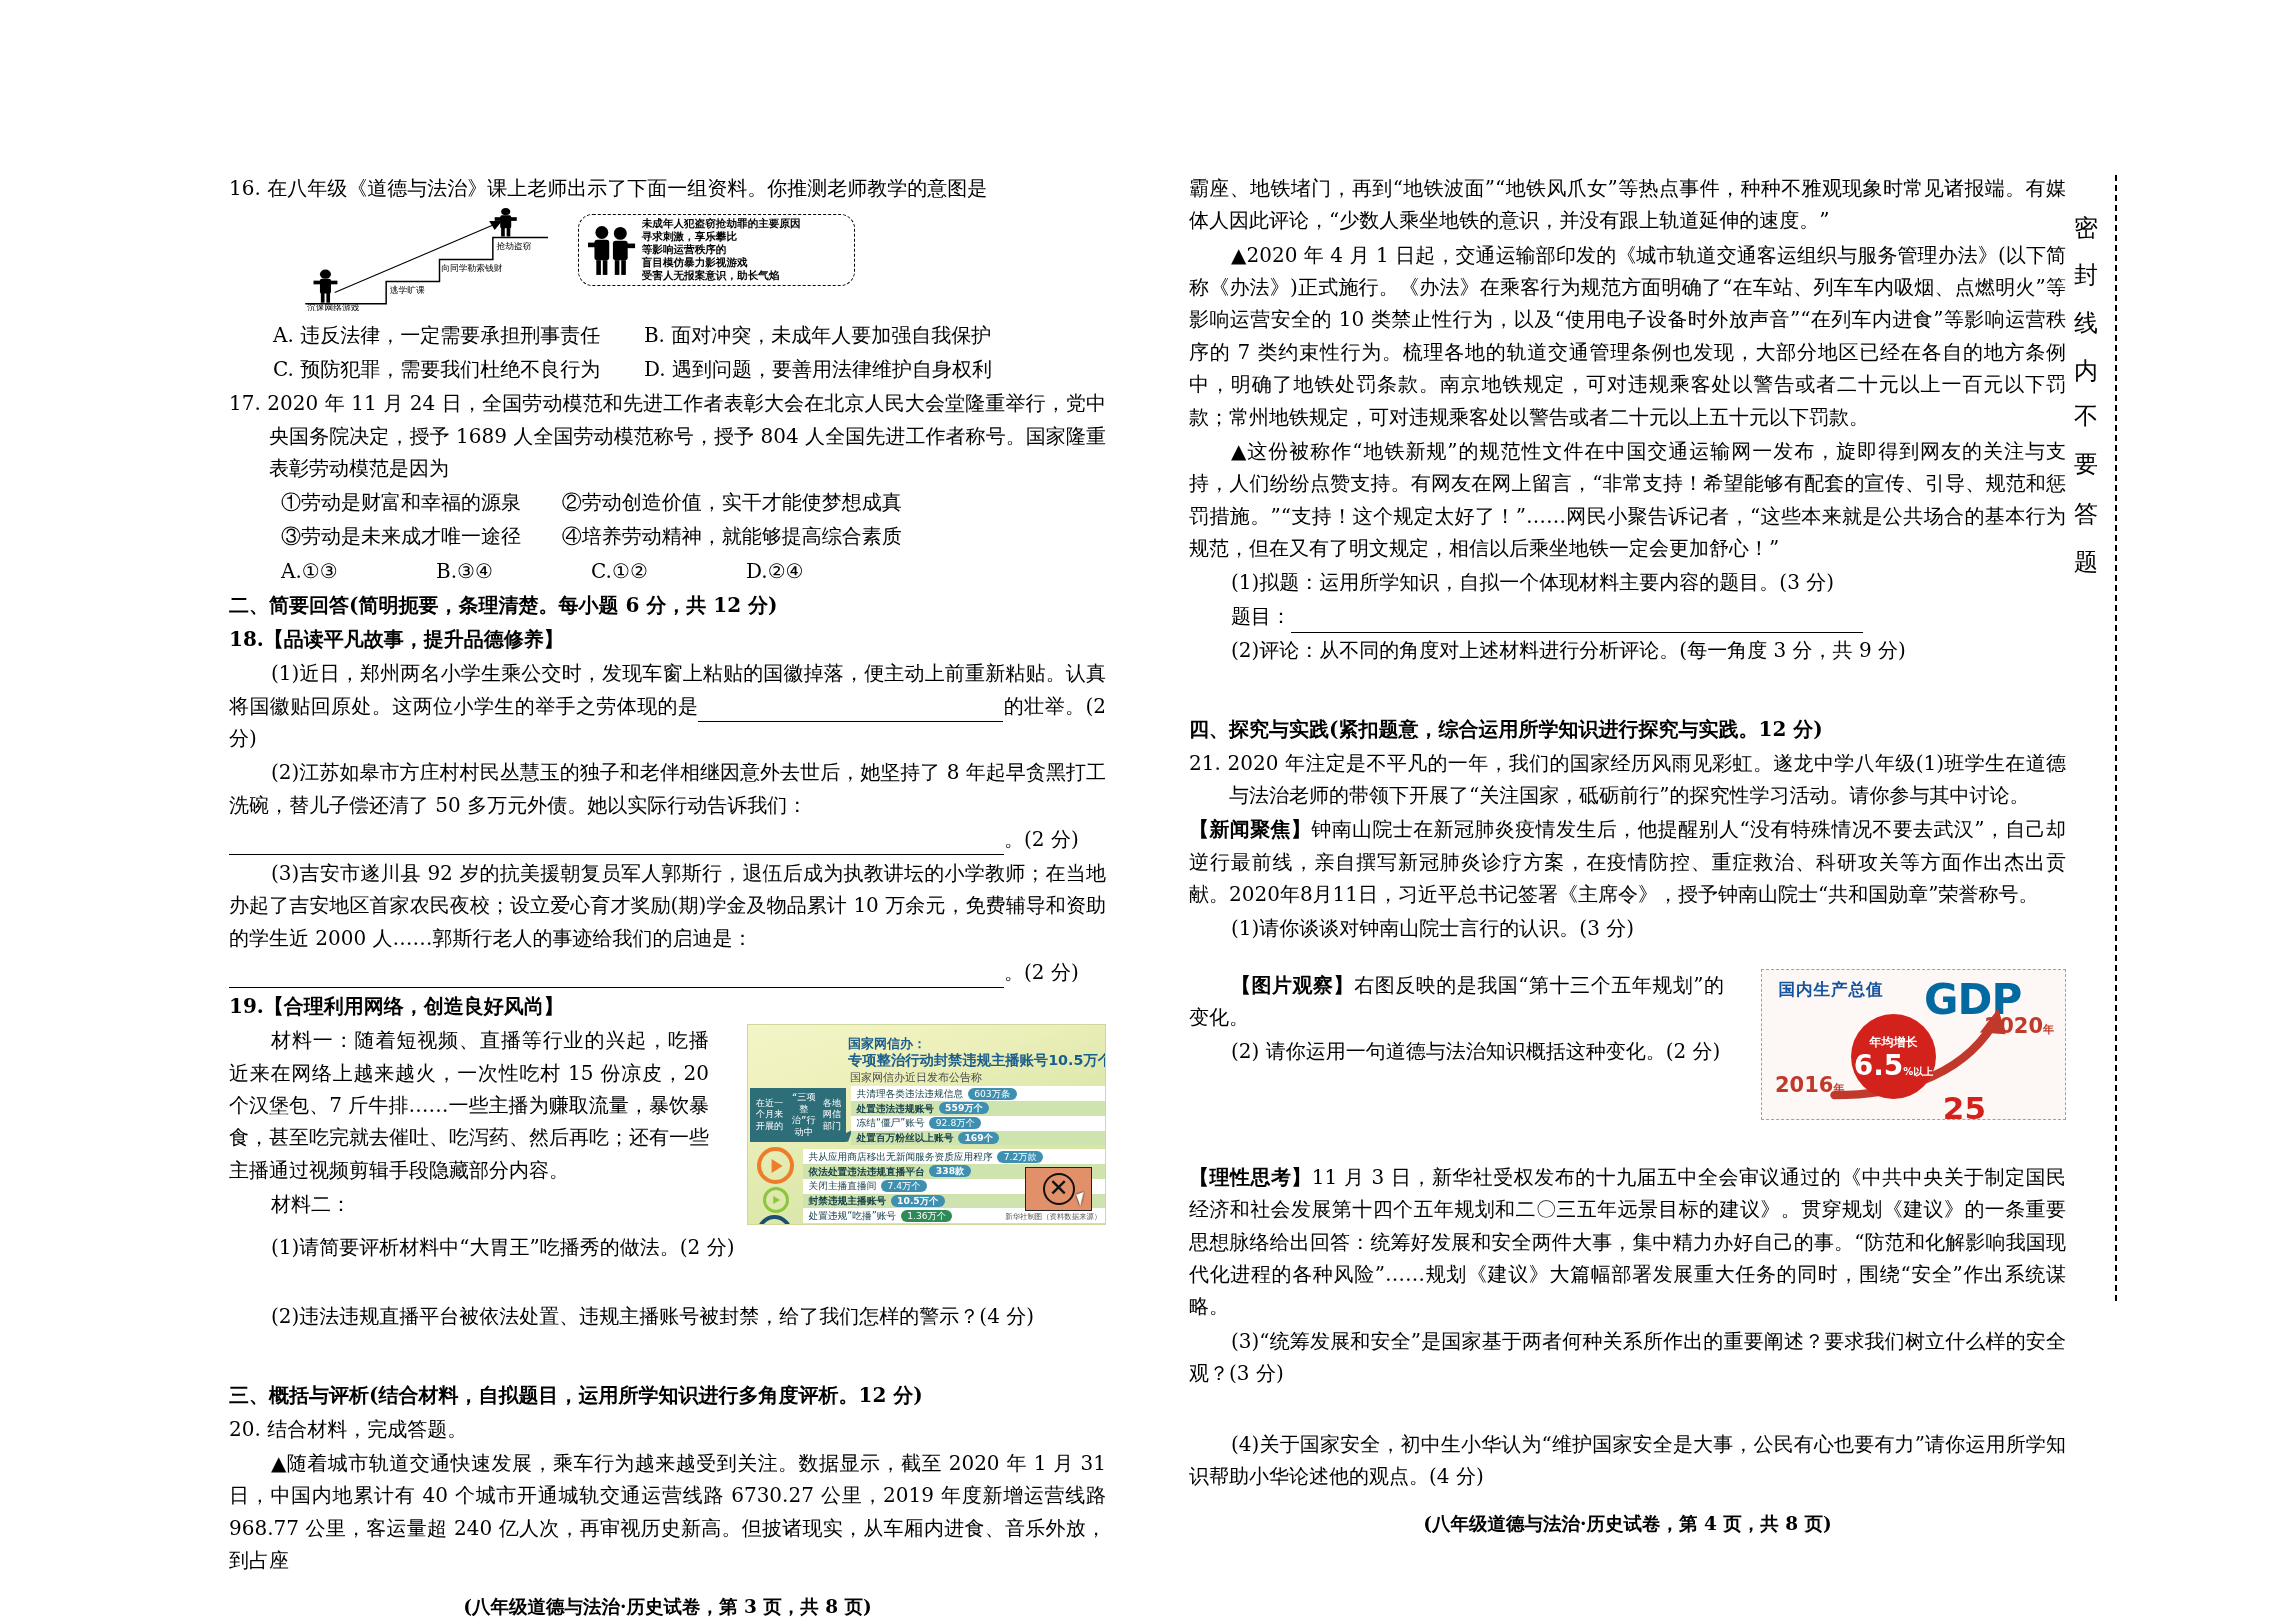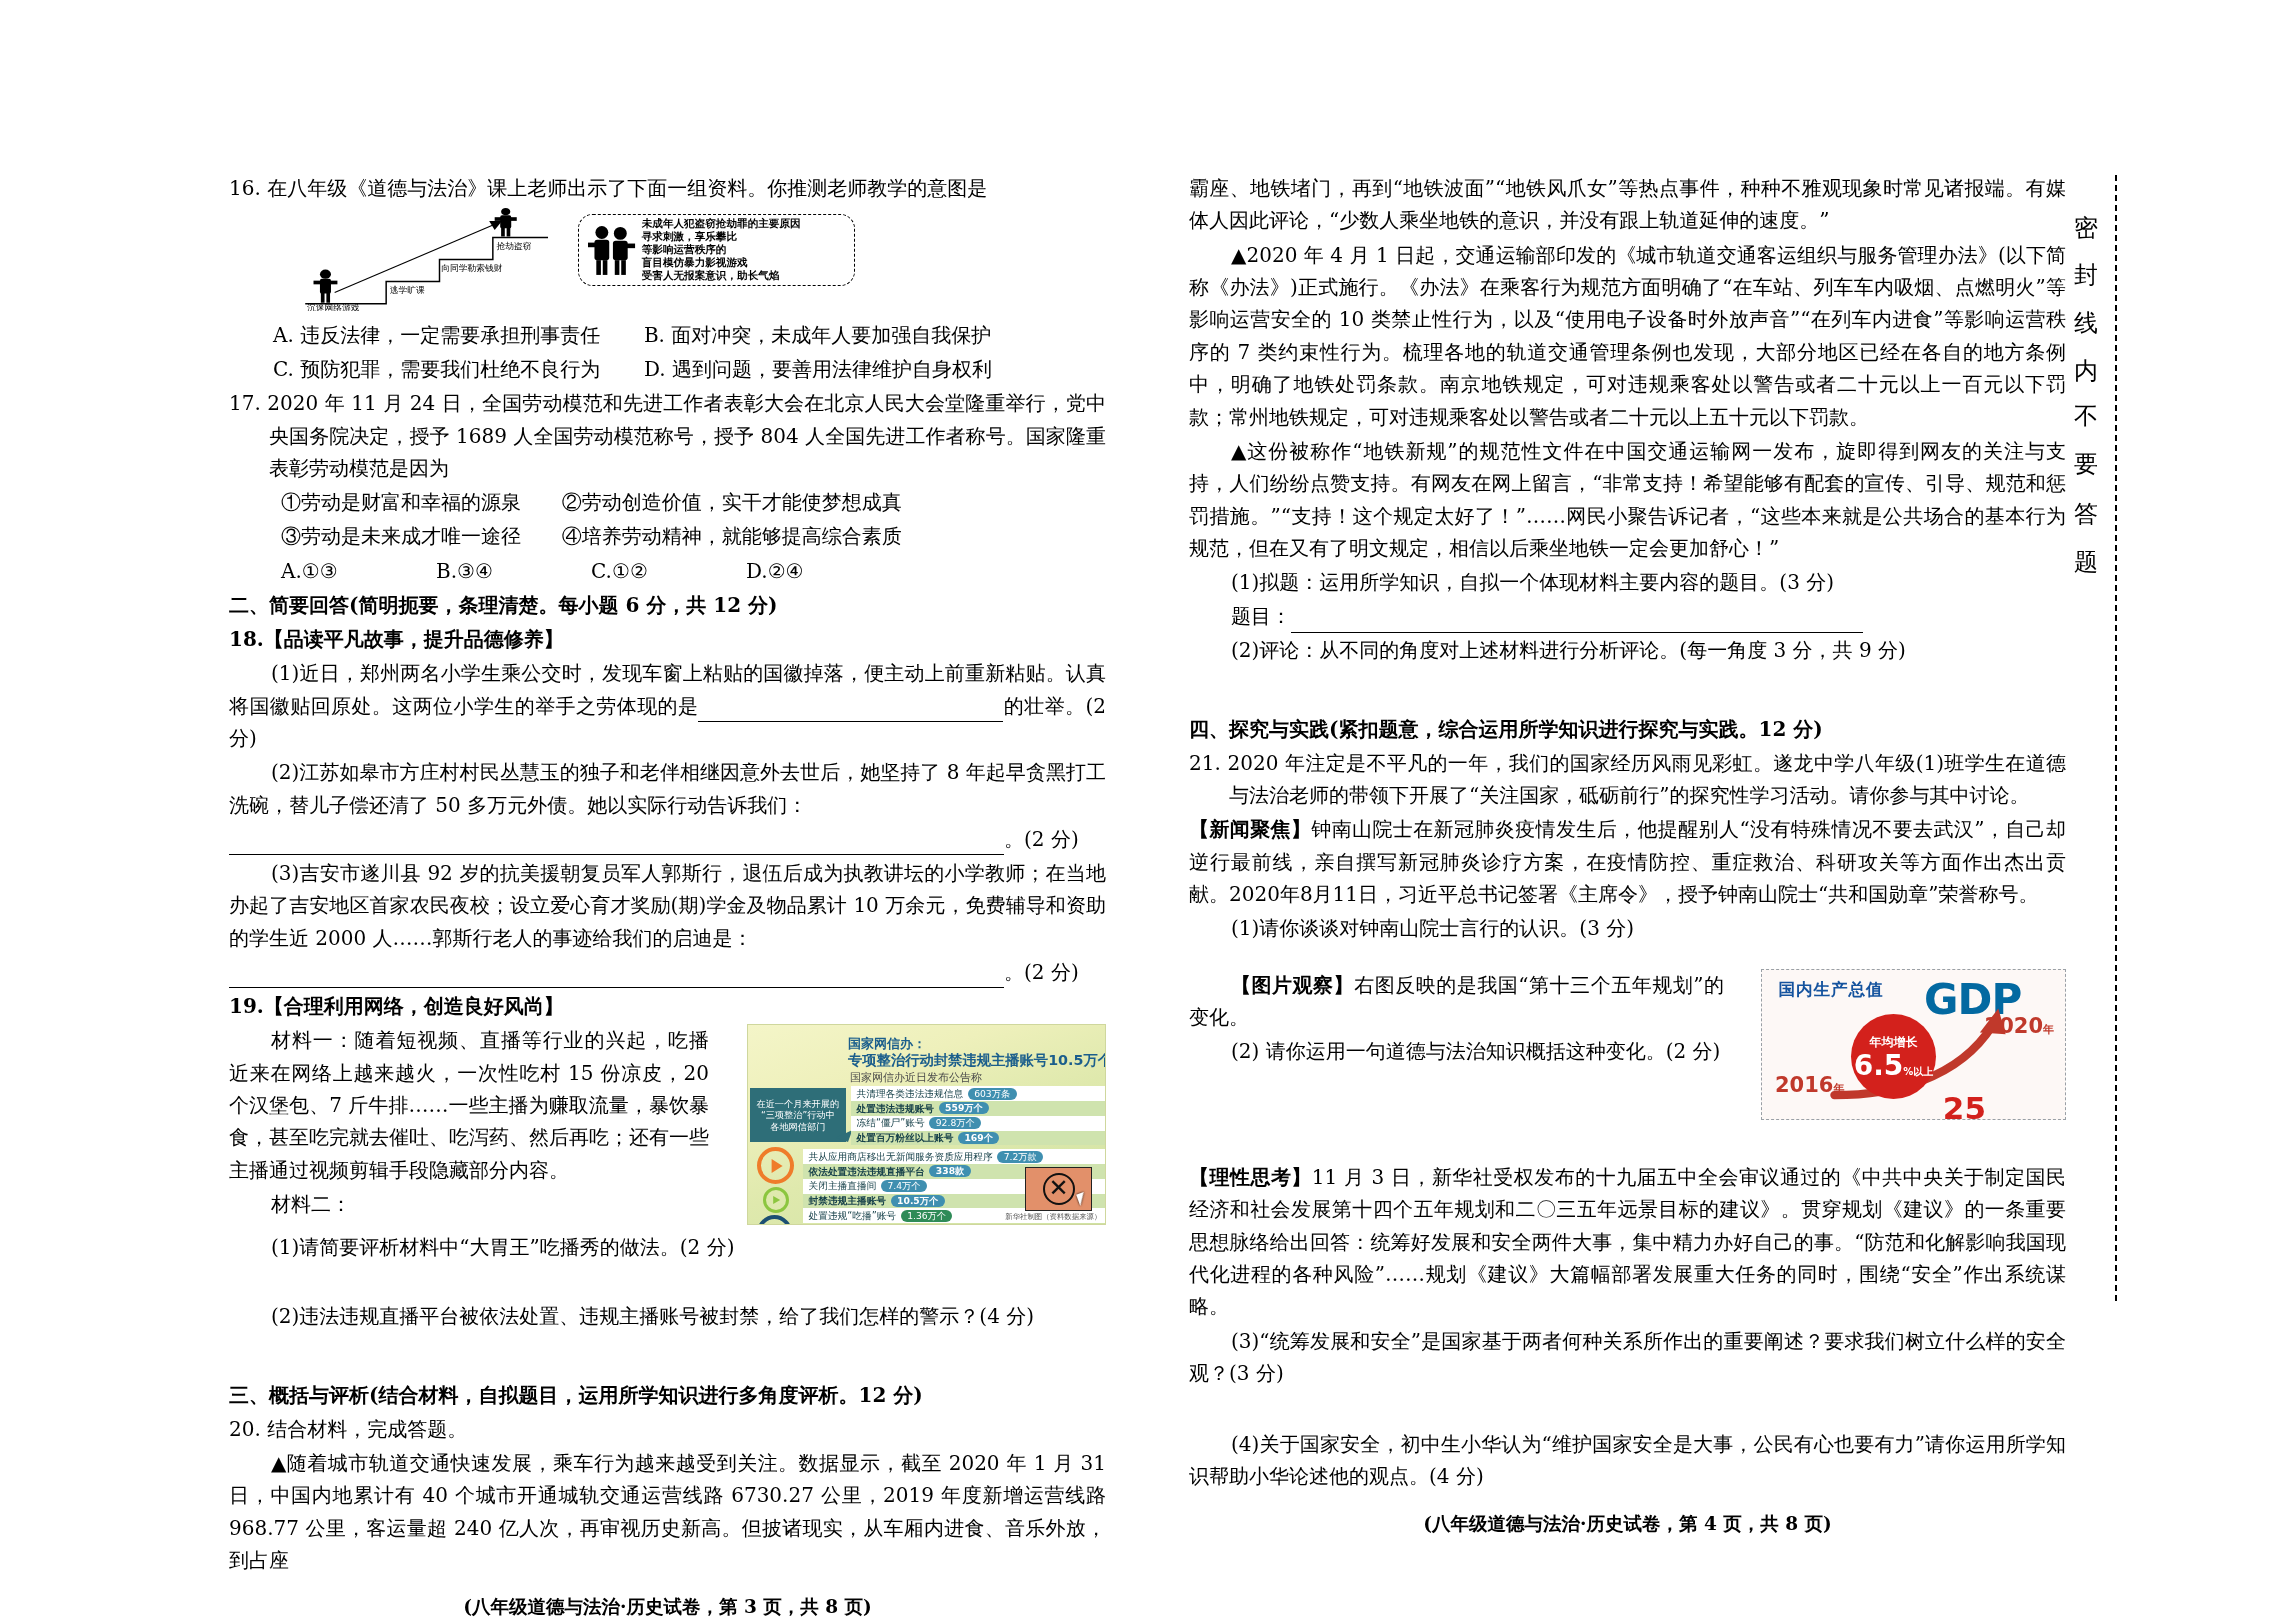--- a/index.html
+++ b/index.html
@@ -57,22 +57,22 @@
     background:linear-gradient(160deg,#f4f5c8 0%,#eef0bb 28%,#dfe9ad 55%,#cfe2a3 100%);
     border:0.9px solid #cfd79d;box-sizing:border-box;overflow:hidden;
     font-family:"DejaVu Sans","Liberation Sans",sans-serif;
   }
   .info-h1{position:absolute;left:100px;top:7.4px;font-size:13px;font-weight:bold;color:#1b5e8c;}
   .info-h2{position:absolute;left:100px;top:24px;font-size:14.3px;font-weight:bold;color:#1b5e8c;white-space:nowrap;}
   .info-h3{position:absolute;left:102px;top:44px;font-size:11px;color:#4a4a4a;}
   .bubble{
     position:absolute;left:1.8px;top:63px;width:96px;height:54px;
     background:#2e6e78;color:#fff;font-size:9.2px;line-height:1.25;
-    display:flex;flex-direction:column;align-items:center;justify-content:center;
-    text-align:center;padding:1.8px;box-sizing:border-box;
+    display:flex;flex-direction:row;align-items:center;justify-content:center;
+    text-align:center;padding:1.8px;box-sizing:border-box;font-family:Liberation Mono, monospace;
   }
   .bubble:after{content:"";position:absolute;right:-11px;bottom:-9.2px;border:9.2px solid transparent;border-top-color:#2e6e78;transform:rotate(-25deg);}
   .grp1{position:absolute;left:103px;top:61px;width:260px;}
   .grp2{position:absolute;left:55px;top:124px;width:308px;}
   .irow{display:flex;align-items:center;height:14.8px;font-size:9.7px;color:#17414a;padding-left:5.5px;white-space:nowrap;}
   .irow.a{background:#ffffff;}
   .irow.b{background:#cfe3ae;}
   .pill{display:inline-block;background:#3f8fb0;color:#fff;border-radius:6px;padding:0 6.5px;margin-left:4.6px;font-size:9.2px;line-height:12px;}
   .pill.g{background:#2e8b57;}
   .play{position:absolute;border-radius:50%;box-sizing:border-box;}

